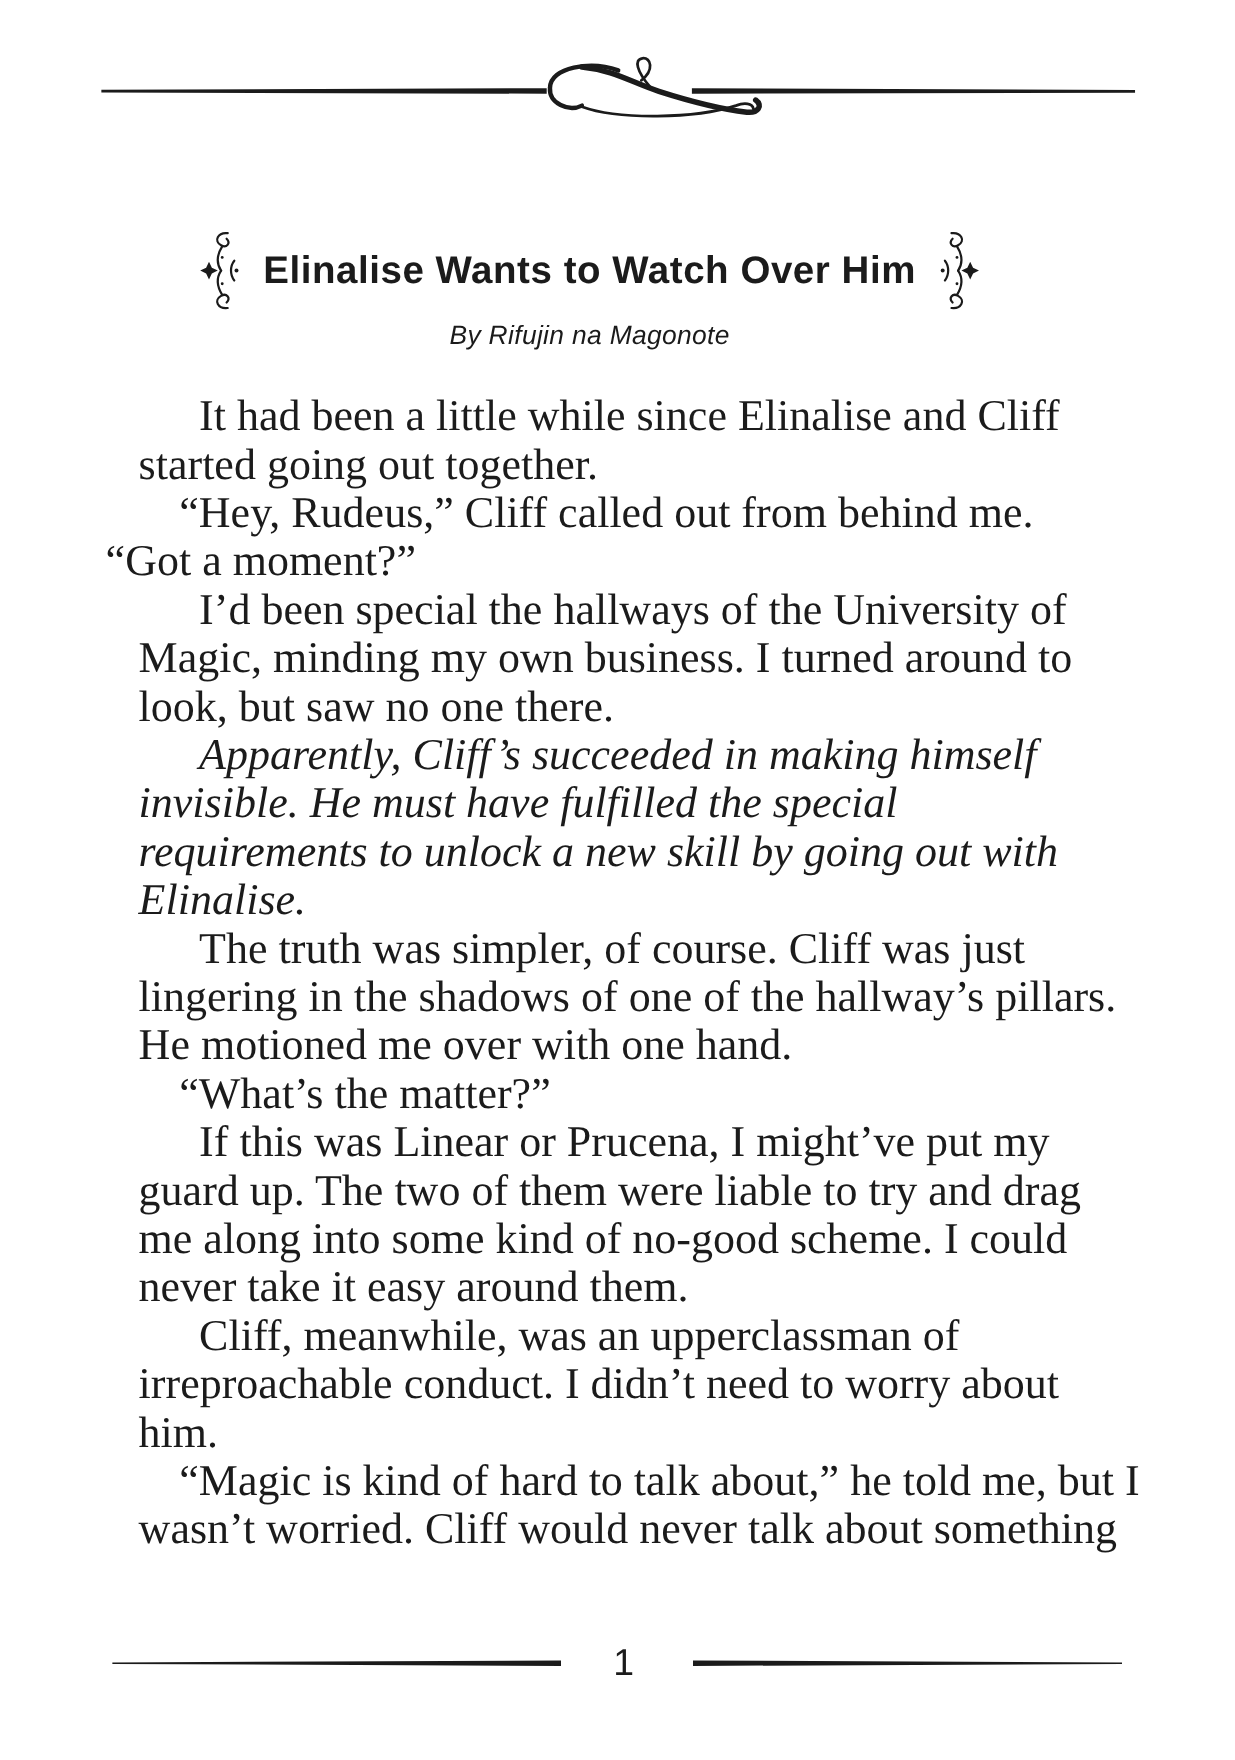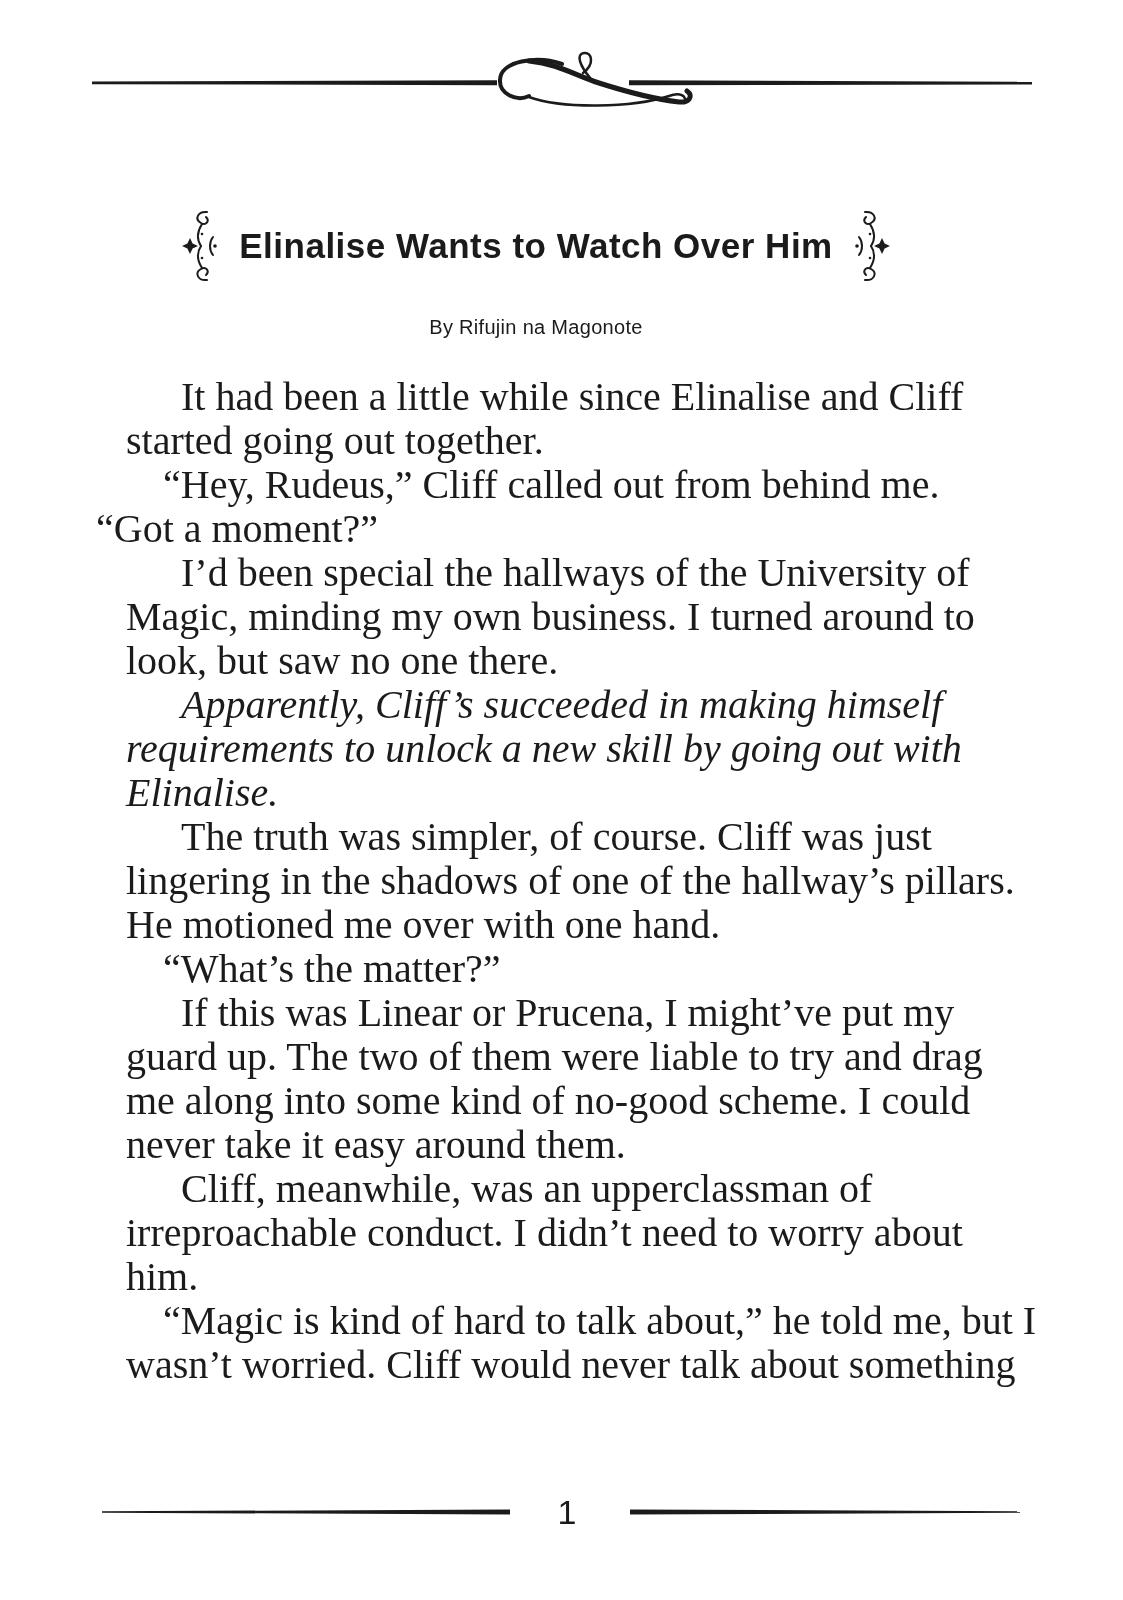--- a/index.html
+++ b/index.html
@@ -31,24 +31,25 @@
   .chapter-title{
     font-family:"Liberation Sans", sans-serif;
     font-weight:bold;
     font-size:35px;
     letter-spacing:0.5px;
     white-space:nowrap;
   }
   .ornament{flex:0 0 auto;}
   .ornament.mirror{transform:scaleX(-1);}
   .byline{
-    margin-top:32px;
+    margin-top:8px;
     font-family:"Liberation Sans", sans-serif;
-    font-size:20px;
+    font-size:24px;
     letter-spacing:0.3px;
+    font-style:italic;
   }
   
   .body-text{
     margin:36px 0 0 126px;
     width:830px;
     font-size:40px;
     line-height:44px;
   }
   .body-text .line{white-space:nowrap;}
   .body-text .line.i  {margin-left:55px;}  
@@ -137,20 +138,21 @@
 
   <div class="body-text">
       <div class="line i">It had been a little while since Elinalise and Cliff</div>
       <div class="line">started going out together.</div>
       <div class="line iq">“Hey, Rudeus,” Cliff called out from behind me.</div>
       <div class="line hq">“Got a moment?”</div>
       <div class="line i">I’d been special the hallways of the University of</div>
       <div class="line">Magic, minding my own business. I turned around to</div>
       <div class="line">look, but saw no one there.</div>
       <div class="line i it">Apparently, Cliff’s succeeded in making himself</div>
+      <div class="line it">invisible. He must have fulfilled the special</div>
       <div class="line it">requirements to unlock a new skill by going out with</div>
       <div class="line it">Elinalise.</div>
       <div class="line i">The truth was simpler, of course. Cliff was just</div>
       <div class="line">lingering in the shadows of one of the hallway’s pillars.</div>
       <div class="line">He motioned me over with one hand.</div>
       <div class="line iq">“What’s the matter?”</div>
       <div class="line i">If this was Linear or Prucena, I might’ve put my</div>
       <div class="line">guard up. The two of them were liable to try and drag</div>
       <div class="line">me along into some kind of no-good scheme. I could</div>
       <div class="line">never take it easy around them.</div>

